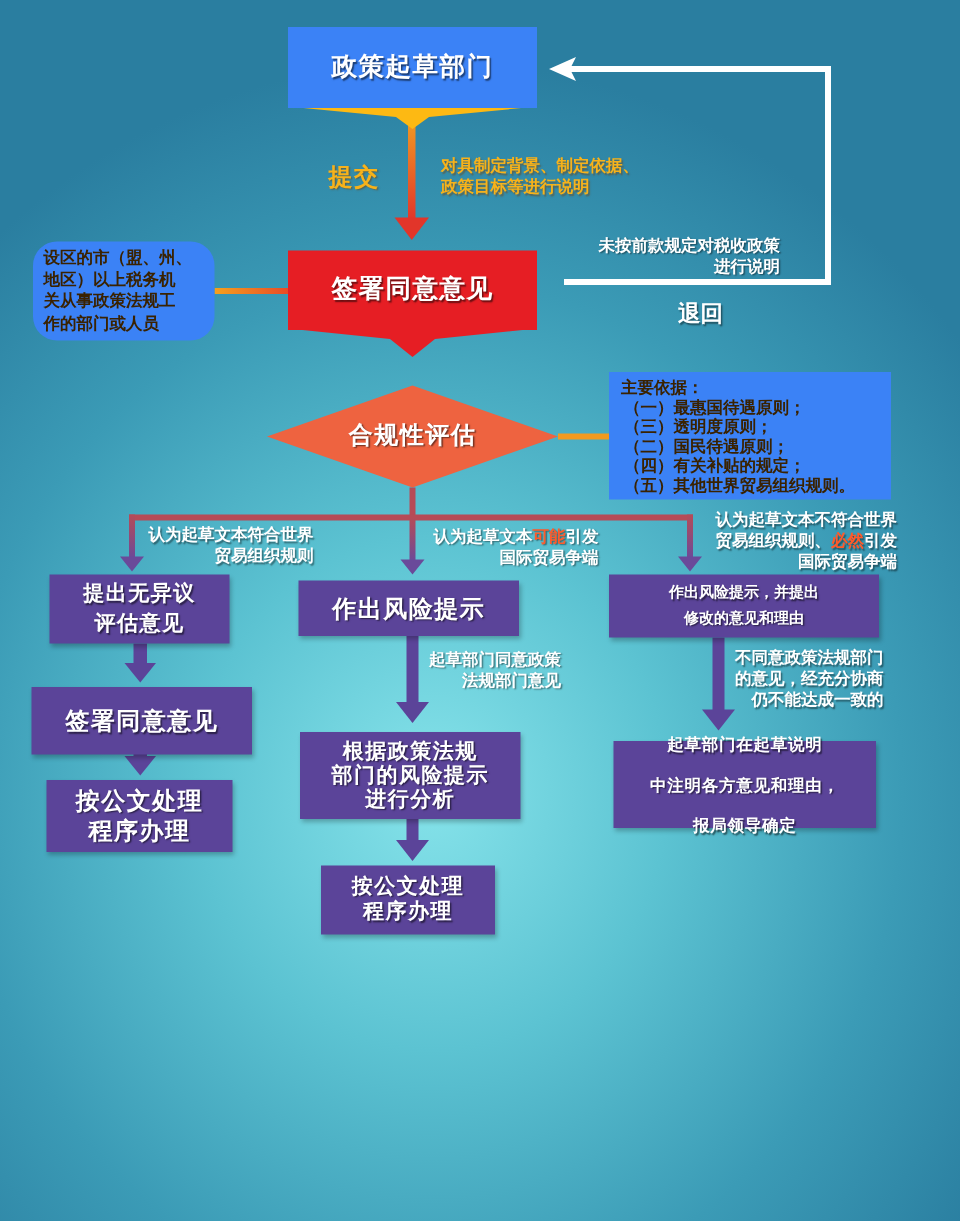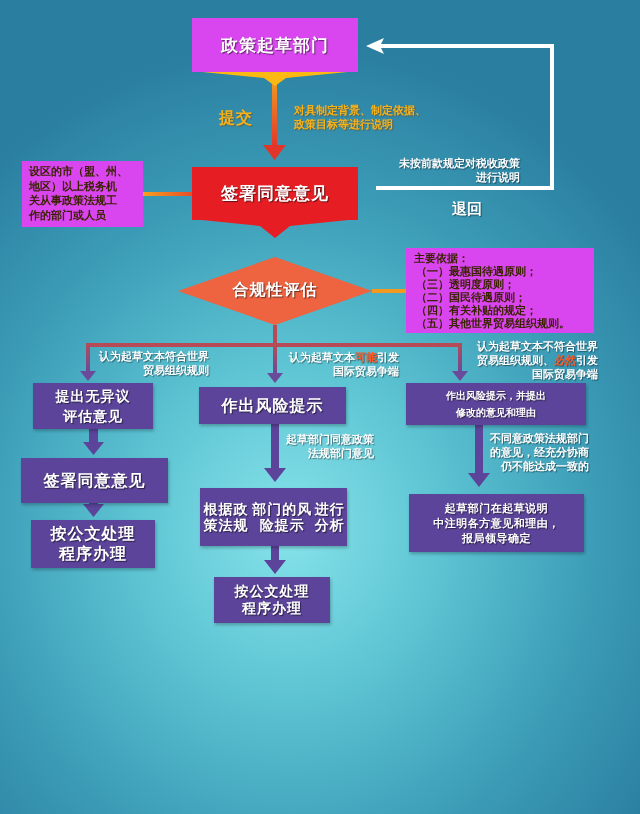--- a/index.html
+++ b/index.html
@@ -3,21 +3,21 @@
 <meta charset="utf-8">
 <style>
   html, body { margin:0; padding:0; }
   body {
     width:640px; height:814px; position:relative; overflow:hidden;
     font-family:"DejaVu Sans", "Liberation Sans", sans-serif;
     background: radial-gradient(ellipse 70% 60% at 45% 65%, #86e3ea 0%, #5cc3d2 35%, #3b9bb6 70%, #2a7ea0 100%);
   }
   .abs { position:absolute; }
   .box { position:absolute; display:flex; align-items:center; justify-content:center; text-align:center; font-weight:bold; }
-  .yellow { background:#d946ef; }
+  .yellow { background:#3b82f6; }
   .red { background:#e61e24; }
   .purple { background:#5b4499; box-shadow:1px 2px 3px rgba(0,0,0,0.25); }
   .wtxt { color:#fff; text-shadow:1px 1px 1px rgba(0,0,0,0.55); }
   .big { font-size:17px; letter-spacing:1px; line-height:23px; }
   .note { position:absolute; font-weight:bold; font-size:11px; line-height:14px; }
   .note-w { color:#fff; text-shadow:1px 1px 1px rgba(0,0,0,0.45);text-align:right; }
   .note-y { color:#f7b21a; text-shadow:1px 1px 1px rgba(120,60,0,0.5); }
   .hl { color:#ff5a2a; }
   svg { position:absolute; left:0; top:0; }
 </style>
@@ -105,21 +105,21 @@
 <div class="note note-w" style="left:399px; top:157px;">
   <div>未按前款规定对税收政策</div>
   <div>进行说明</div>
 </div>
 <div class="abs note-w" style="left:452px; top:200px; font-size:15px; font-weight:bold;">退回</div>
 
 <div class="box red big wtxt" style="left:192px; top:167px; width:166px; height:53px;">
   <span>签署同意意见</span>
 </div>
 
-<div class="abs yellow" style="left:22px; top:161px; width:121px; height:66px; padding:4px 0 0 7px; box-sizing:border-box; font-size:11px; font-weight:bold; line-height:14.5px; color:#3a2200;">
+<div class="abs yellow" style="left:22px; top:161px; width:121px; height:66px; padding:4px 0 0 7px; box-sizing:border-box; font-size:11px; font-weight:bold; line-height:14.5px; color:#3a2200;border-radius:16px;">
   <div>设区的市（盟、州、</div>
   <div>地区）以上税务机</div>
   <div>关从事政策法规工</div>
   <div>作的部门或人员</div>
 </div>
 
 <div class="abs wtxt" style="left:215px; top:280px; width:120px; text-align:center; font-size:16px; font-weight:bold; letter-spacing:1px;">合规性评估</div>
 
 <div class="abs yellow" style="left:406px; top:248px; width:188px; height:85px; padding:4px 0 0 8px; box-sizing:border-box; font-size:11px; font-weight:bold; line-height:13px; color:#3a2200;">
   <div>主要依据：</div>
@@ -158,36 +158,36 @@
   <div>程序办理</div>
 </div>
 
 <div class="box purple wtxt big" style="left:199px; top:387px; width:147px; height:37px; font-size:16px;">
   <div>作出风险提示</div>
 </div>
 <div class="note note-w" style="left:286px; top:433px;">
   <div>起草部门同意政策</div>
   <div>法规部门意见</div>
 </div>
-<div class="box purple wtxt" style="left:200px; top:488px; width:147px; height:58px; flex-direction:row; font-size:14px; line-height:16px; letter-spacing:1px;">
+<div class="box purple wtxt" style="left:200px; top:488px; width:147px; height:58px; flex-direction:column; font-size:14px; line-height:16px; letter-spacing:1px;">
   <div>根据政策法规</div>
   <div>部门的风险提示</div>
   <div>进行分析</div>
 </div>
 <div class="box purple wtxt" style="left:214px; top:577px; width:116px; height:46px; flex-direction:column; font-size:14px; line-height:17px; letter-spacing:1px;">
   <div>按公文处理</div>
   <div>程序办理</div>
 </div>
 
 <div class="box purple wtxt" style="left:406px; top:383px; width:180px; height:42px; flex-direction:column; font-size:10px; line-height:17px;">
   <div>作出风险提示，并提出</div>
   <div>修改的意见和理由</div>
 </div>
 <div class="note note-w" style="left:490px; top:432px;">
   <div>不同意政策法规部门</div>
   <div>的意见，经充分协商</div>
   <div>仍不能达成一致的</div>
 </div>
-<div class="box purple wtxt" style="left:409px; top:494px; width:175px; height:58px; flex-direction:column; font-size:11px; line-height:15px; letter-spacing:0.5px;">
+<div class="box purple wtxt" style="left:409px; top:494px; width:175px; height:58px; flex-direction:column; font-size:11px; line-height:15px; letter-spacing:0.5px;gap:12px;">
   <div>起草部门在起草说明</div>
   <div>中注明各方意见和理由，</div>
   <div>报局领导确定</div>
 </div>
 
 </body></html>

